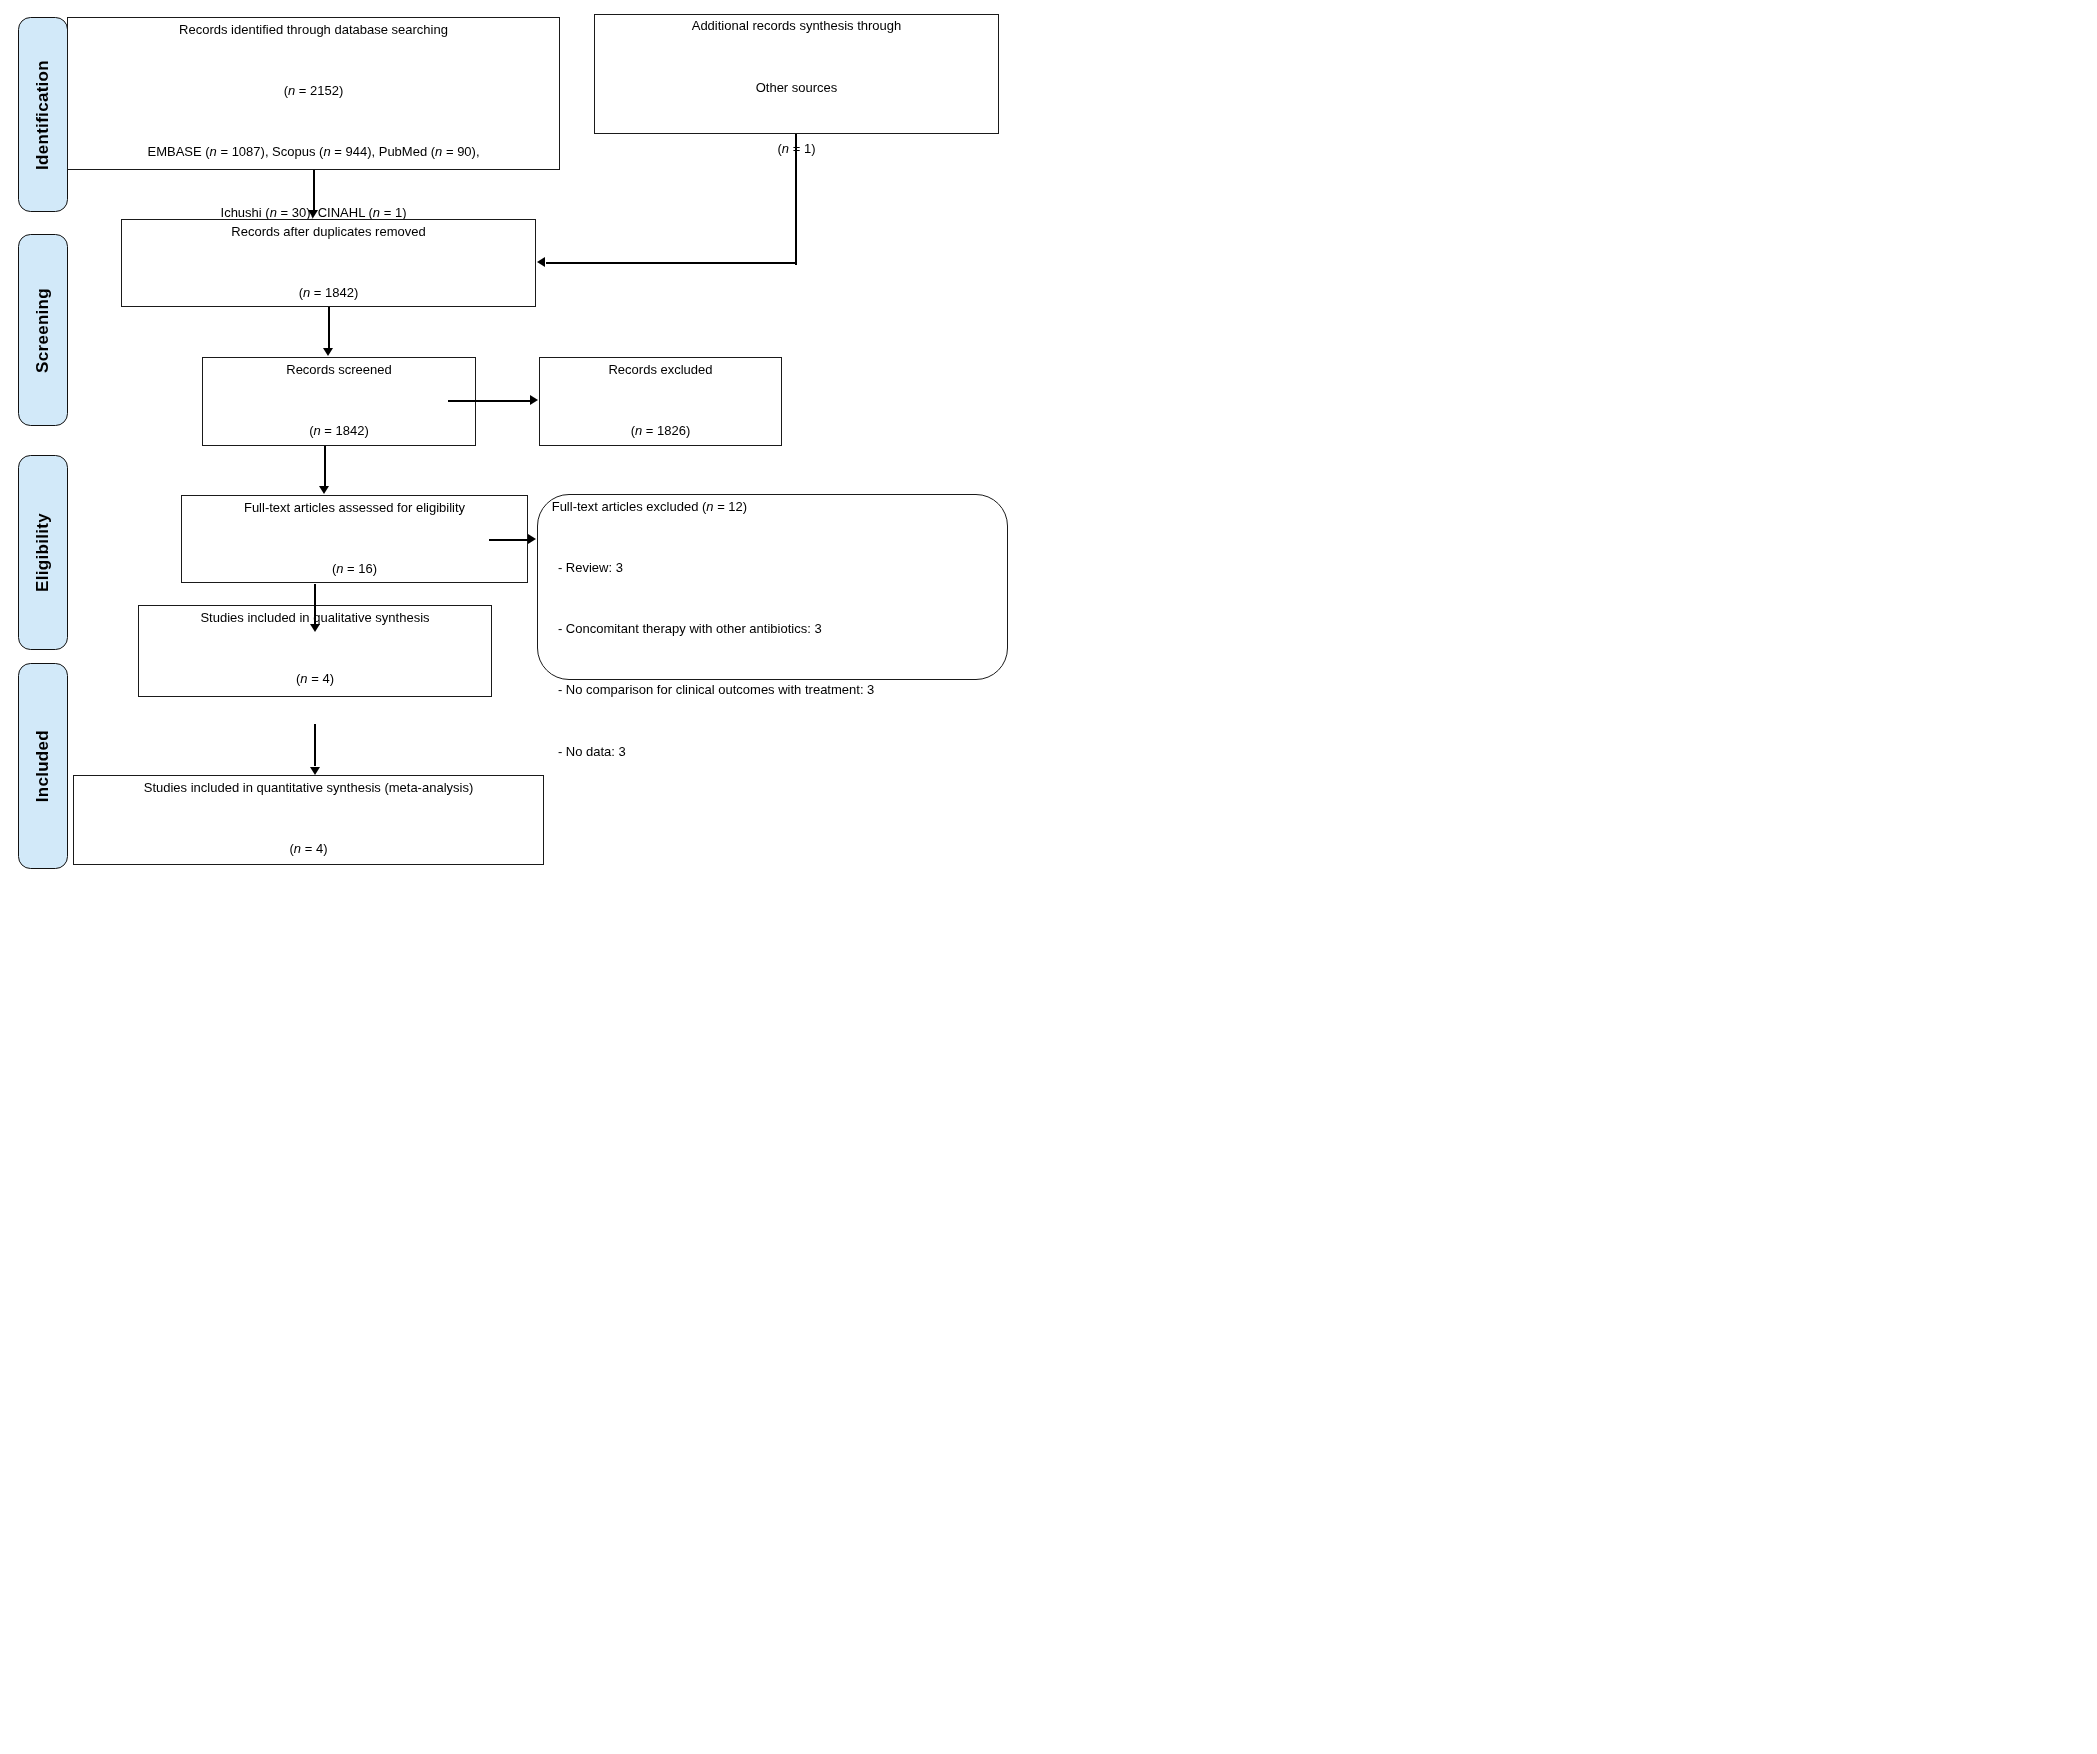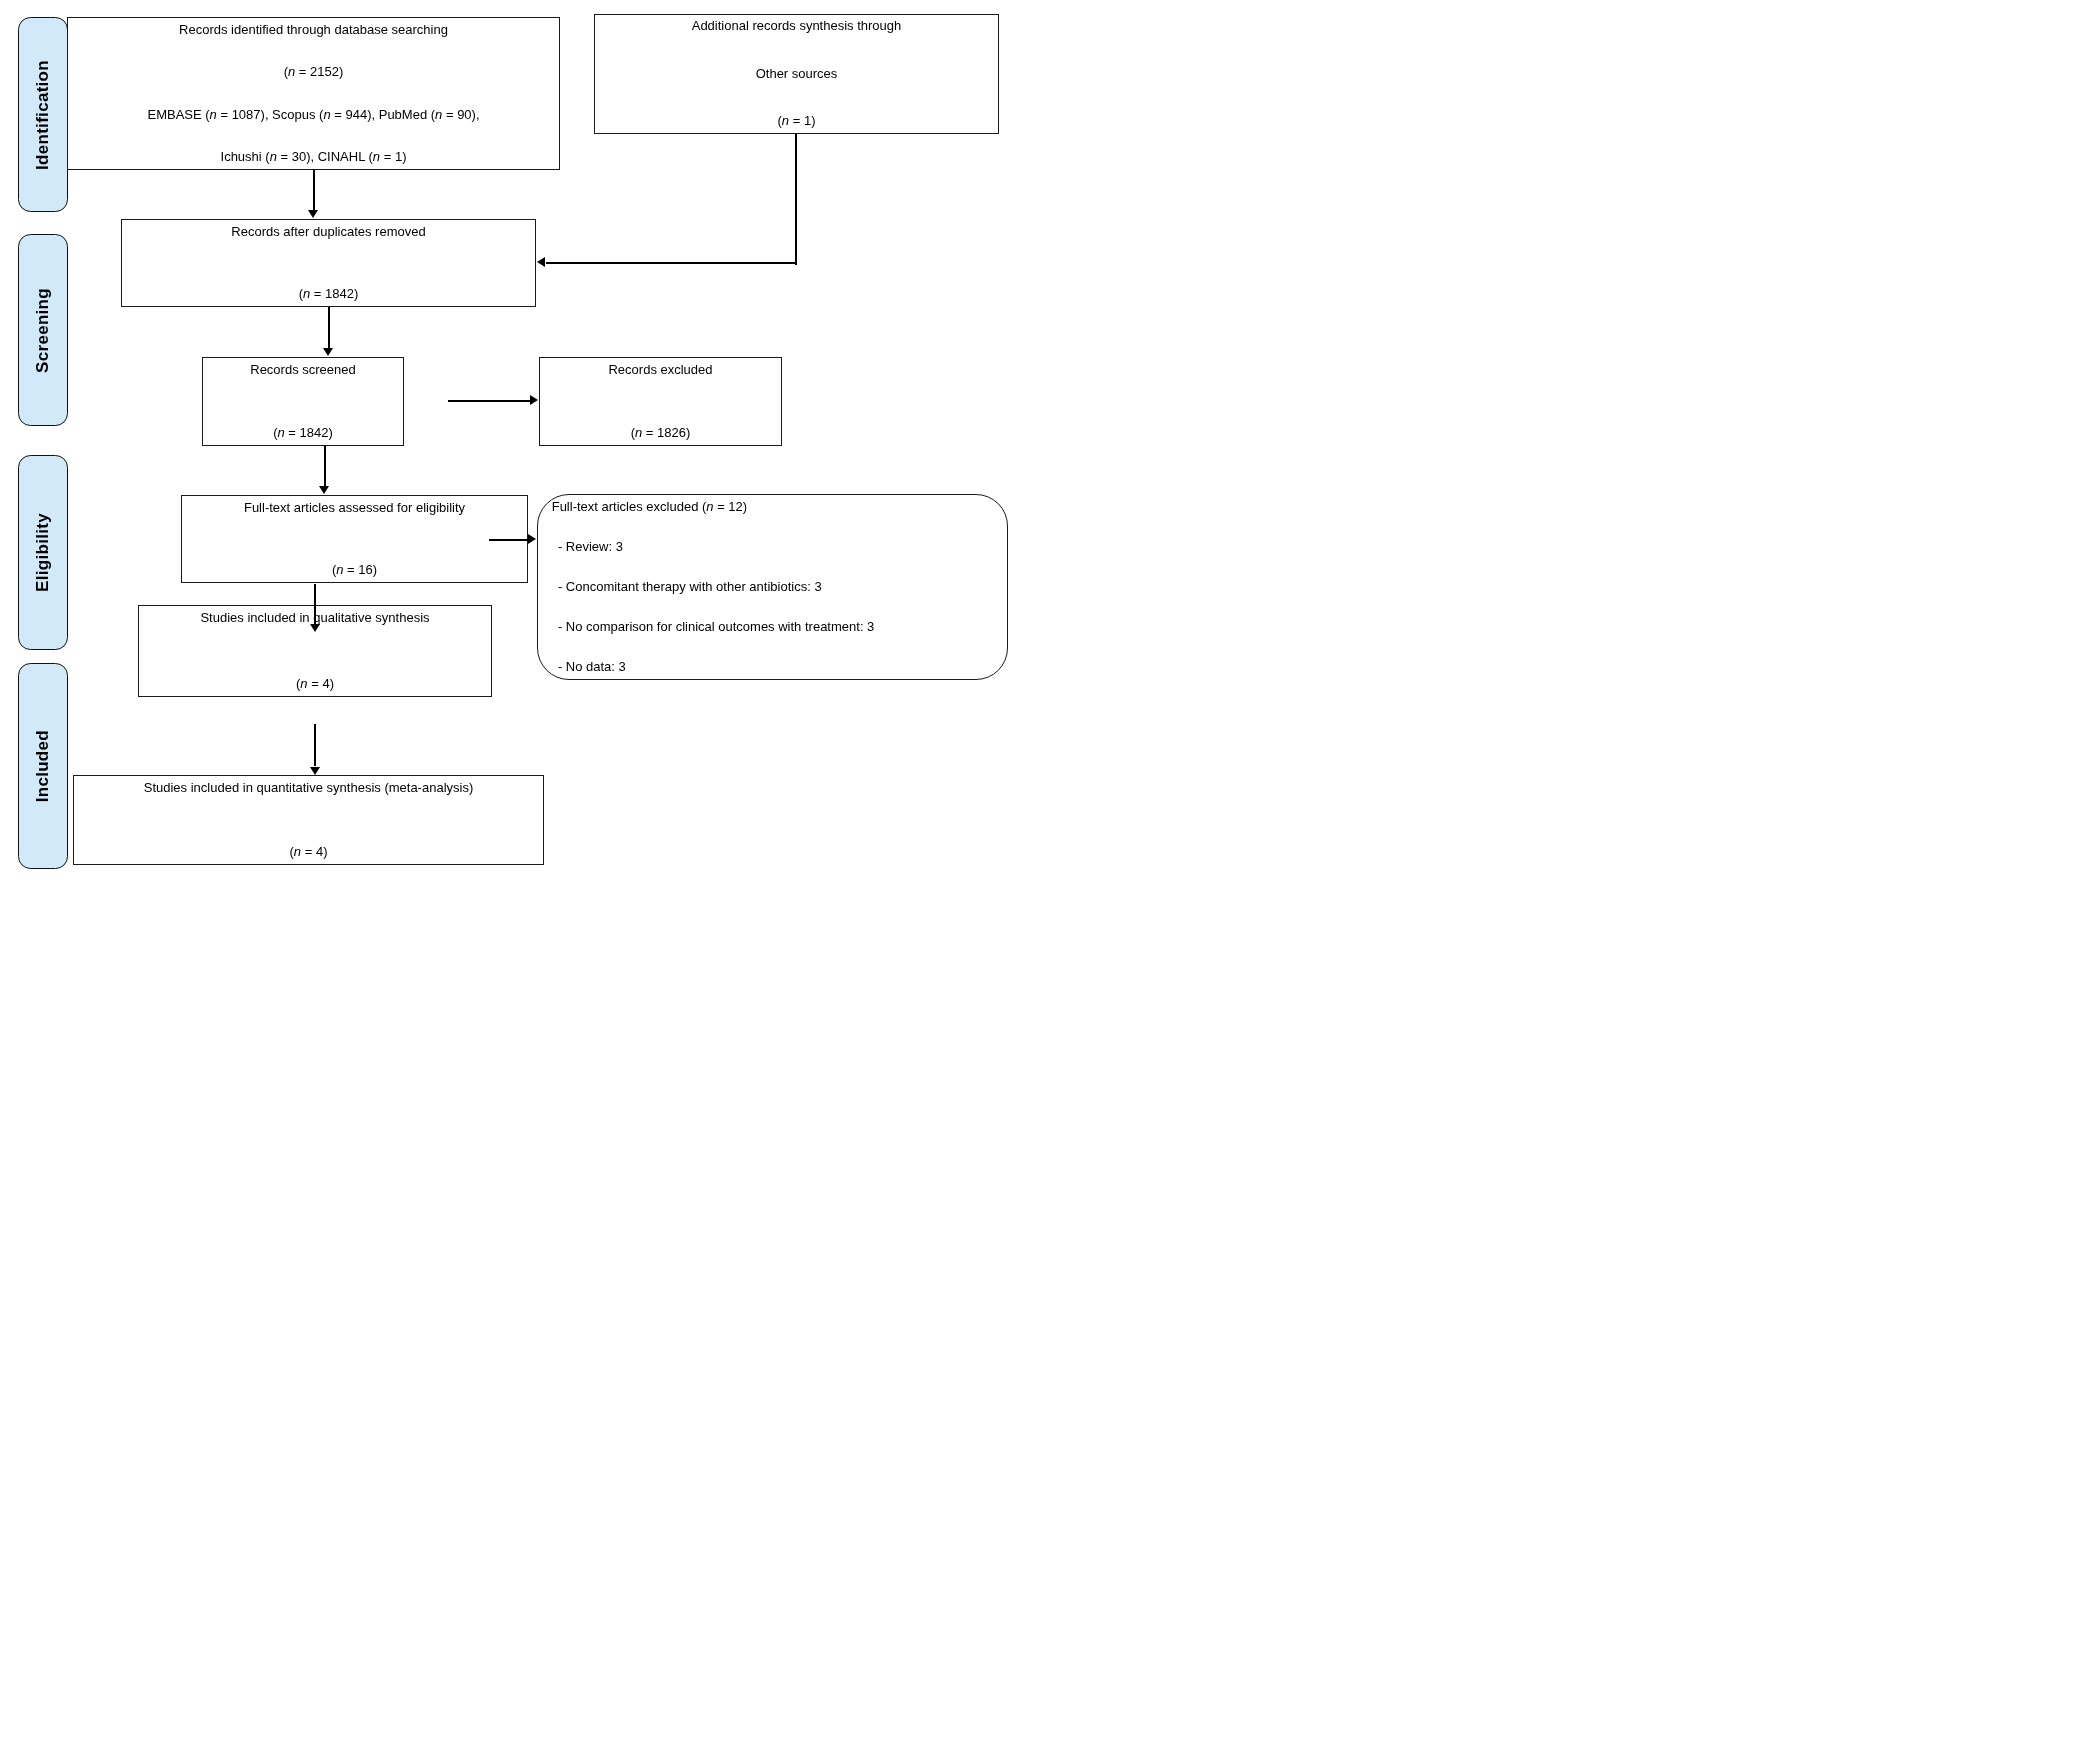--- a/index.html
+++ b/index.html
@@ -28,24 +28,25 @@
     letter-spacing:0.3px;
     white-space:nowrap;
   }
   
   .box{
     position:absolute;
     background:#ffffff;
     border:1.9px solid #1a1a1a;
     box-sizing:border-box;
     display:flex;flex-direction:column;
-    justify-content:space-between;
+    justify-content:flex-start;
     align-items:center;
     text-align:center;
     padding:3.7px 6.2px;
+    gap:45px;
   }
   .box .line{font-size:13px;line-height:1.25;}
   .box.left-align{align-items:flex-start;text-align:left;padding-left:13.7px;padding-right:10px;border-radius:32px;}
   .box.left-align .line.reason{padding-left:6.2px;}
   .line i{font-style:italic;}
   
   .vline{position:absolute;width:1.9px;background:#000;}
   .hline{position:absolute;height:1.9px;background:#000;}
   .head-down{position:absolute;width:0;height:0;
     border-left:5.6px solid transparent;border-right:5.6px solid transparent;border-top:8.7px solid #000;}
@@ -83,21 +84,21 @@
     <div class="line">Additional records synthesis through</div>
     <div class="line">Other sources</div>
     <div class="line">(<i>n</i> = 1)</div>
   </div>
 
   <div class="box" style="left:121px;top:219px;width:415px;height:88px;">
     <div class="line">Records after duplicates removed</div>
     <div class="line">(<i>n</i> = 1842)</div>
   </div>
 
-  <div class="box" style="left:202px;top:357px;width:202px;height:89px;">
+  <div class="box" style="left:202px;top:357px;width:274px;height:89px;">
     <div class="line">Records screened</div>
     <div class="line">(<i>n</i> = 1842)</div>
   </div>
 
   <div class="box" style="left:539px;top:357px;width:243px;height:89px;">
     <div class="line">Records excluded</div>
     <div class="line">(<i>n</i> = 1826)</div>
   </div>
 
   <div class="box" style="left:141px;top:495px;width:347px;height:88px;margin-left:40px;">

